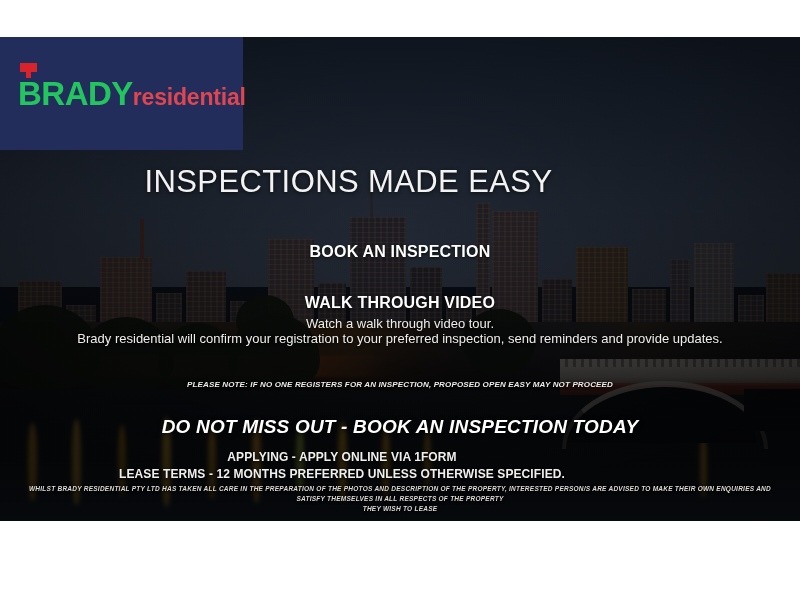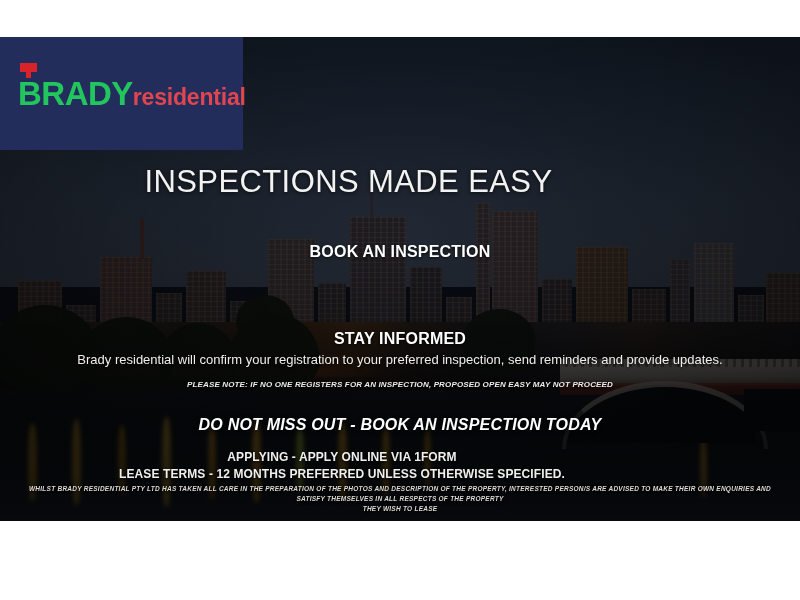--- a/index.html
+++ b/index.html
@@ -250,21 +250,21 @@
     font-style: italic;
     font-weight: bold;
     letter-spacing: 0.15px;
     color: #ecebe9;
     text-shadow: 0 1px 3px rgba(0,0,0,.95);
   }
 
   .cta {
     position: absolute;
     left: 0; top: 379px; width: 800px;
-    font-size: 16px;
+    font-size: 19px;
     font-style: italic;
     font-weight: bold;
     letter-spacing: 0.2px;
     color: #ffffff;
     text-shadow: 0 1px 5px rgba(0,0,0,.95);
   }
 
   .terms {
     position: absolute;
     left: 0; top: 412px; width: 684px;
@@ -364,23 +364,26 @@
     </div>
 
     <div class="content">
 
       <div class="headline">INSPECTIONS MADE EASY</div>
 
       <div class="block" id="block-book">
         <div class="block-title">BOOK AN INSPECTION</div>
       </div>
 
+      <div class="block" id="block-video">
+        <div class="block-title">WALK THROUGH VIDEO</div>
+        <div class="block-body">Watch a walk through video tour.</div>
+      </div>
 
       <div class="block" id="block-inform">
-        <div class="block-title">STAY INFORMED</div>
         <div class="block-body">Brady residential will confirm your registration to your preferred inspection, send reminders and provide updates.</div>
       </div>
 
       <div class="note">PLEASE NOTE:  IF NO ONE REGISTERS FOR AN INSPECTION, PROPOSED OPEN EASY MAY NOT PROCEED</div>
 
       <div class="cta">DO NOT MISS OUT -  BOOK AN INSPECTION TODAY</div>
 
       <div class="terms">
         <div>APPLYING - APPLY ONLINE VIA 1FORM</div>
         <div>LEASE TERMS - 12 MONTHS PREFERRED UNLESS OTHERWISE SPECIFIED.</div>

